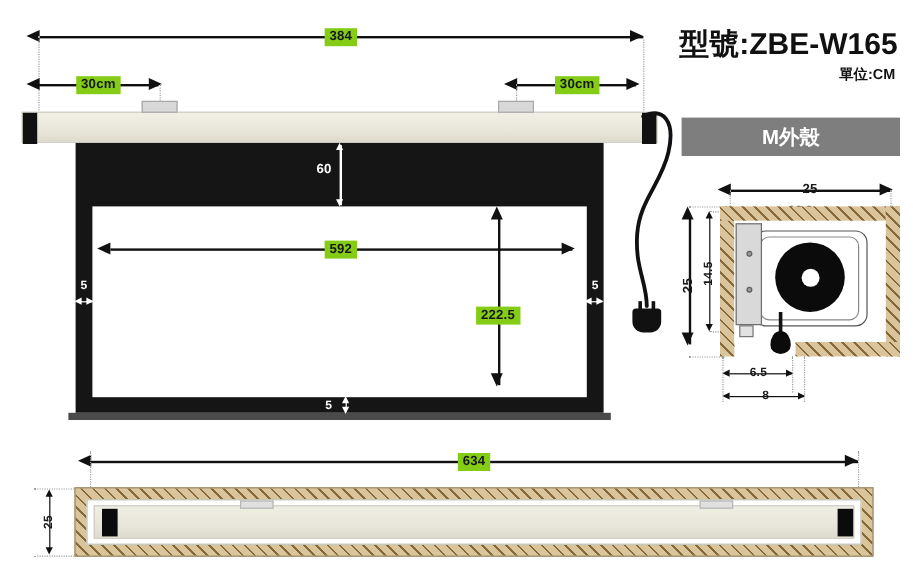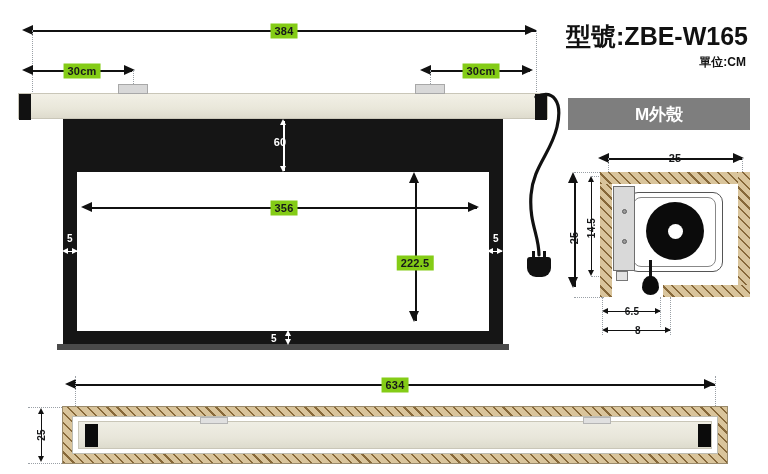--- a/index.html
+++ b/index.html
@@ -144,28 +144,28 @@
   <div class="cap" style="left:0;"></div>
   <div class="cap" style="right:0;"></div>
 </div>
 <div class="bracket" style="left:118px;top:84px;"></div>
 <div class="bracket" style="left:415px;top:84px;"></div>
 
 <div class="abs">
   <div class="vline white" style="left:283px;top:121px;height:50px;"></div>
   <div class="ar w sm u" style="left:280px;top:119px;"></div>
   <div class="ar w sm d" style="left:280px;top:166px;"></div>
-  <div class="dimlbl onblack" style="left:280px;top:142px;">60</div>
+  <div class="dimlbl onblack" style="left:270px;top:142px;">60</div>
 </div>
 
 <div class="abs">
   <div class="hline" style="left:92px;top:207px;width:385px;"></div>
   <div class="ar l" style="left:81px;top:202px;"></div>
   <div class="ar r" style="left:468px;top:202px;"></div>
-  <div class="dimlbl" style="left:284px;top:208px;">356</div>
+  <div class="dimlbl" style="left:284px;top:208px;">592</div>
 </div>
 
 <div class="abs">
   <div class="vline" style="left:415px;top:182px;height:139px;"></div>
   <div class="ar u" style="left:409px;top:172px;"></div>
   <div class="ar d" style="left:409px;top:311px;"></div>
   <div class="dimlbl" style="left:415px;top:263px;text-align:center;">222.5</div>
 </div>
 
 <div class="abs">

